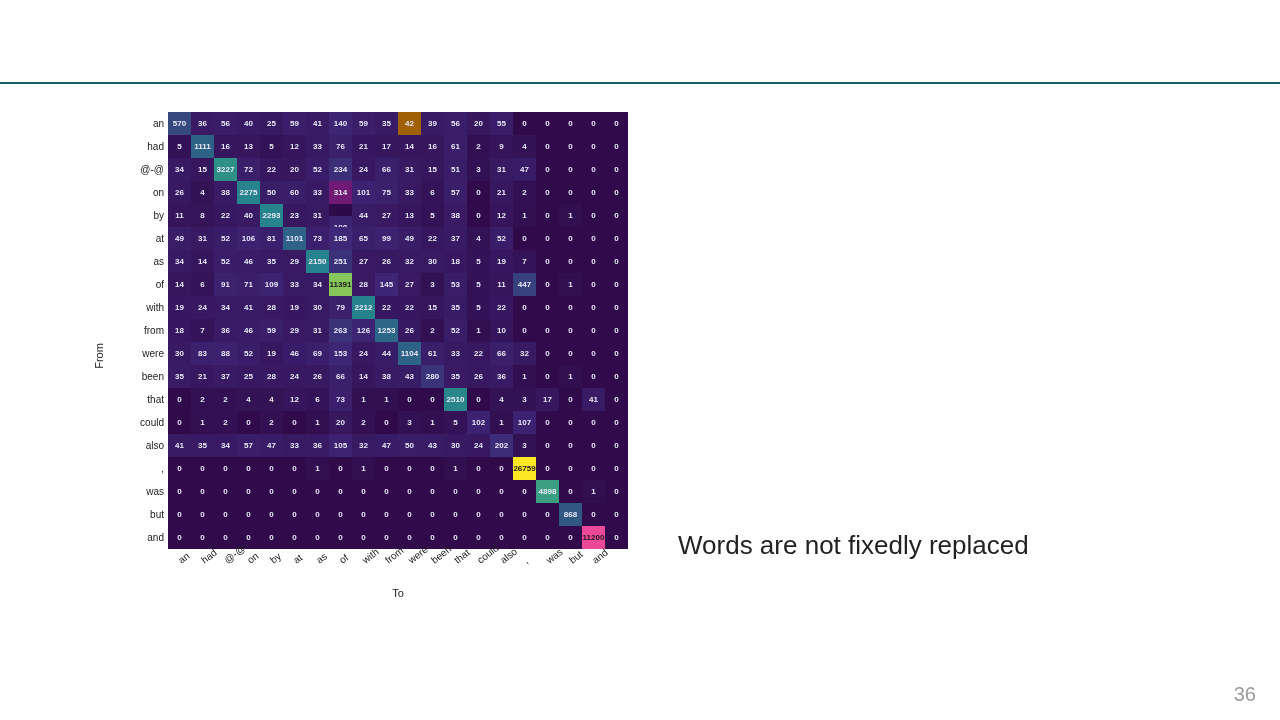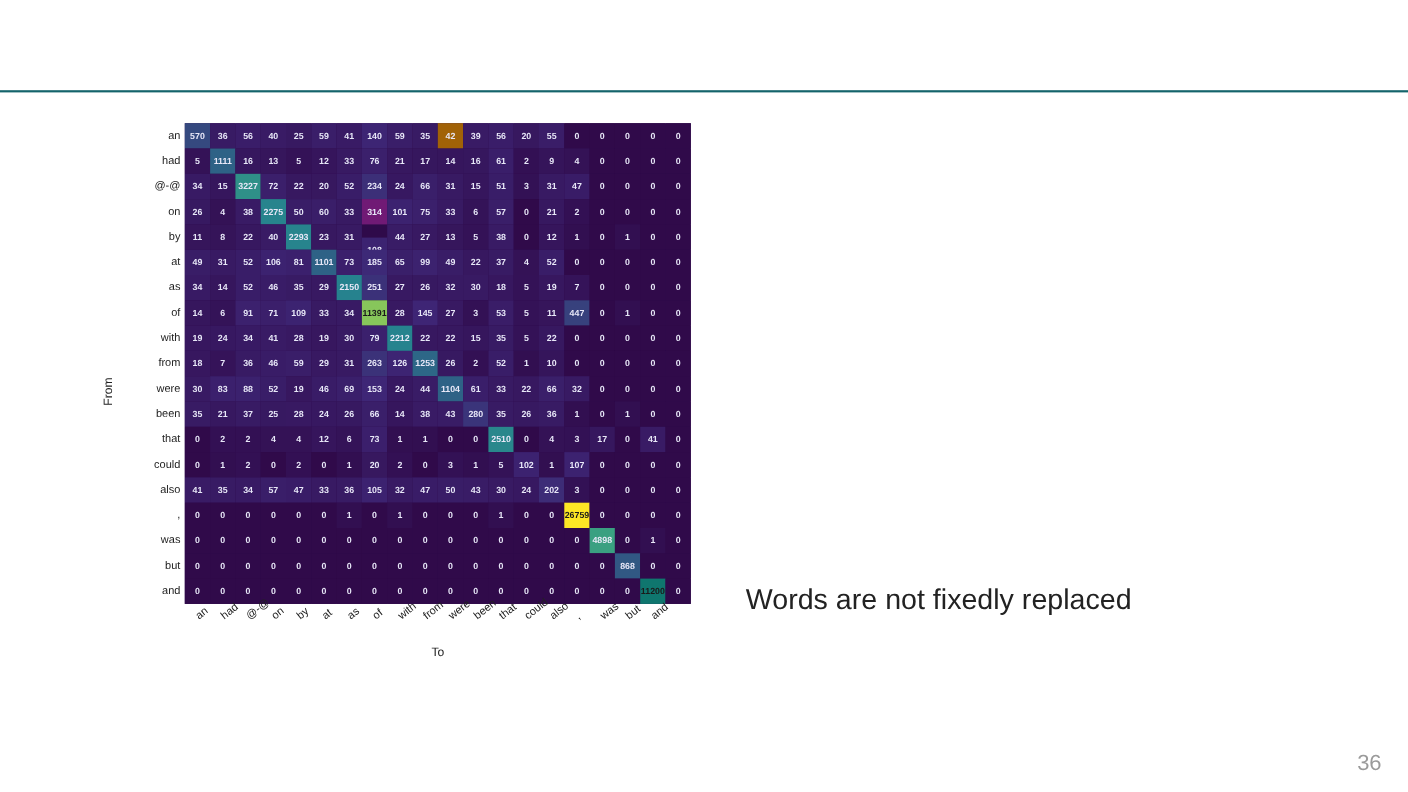--- a/index.html
+++ b/index.html
@@ -550,21 +550,21 @@
             <div class="cell" style="background: rgb(48, 10, 74); color: rgb(232, 232, 248);">0</div>
             <div class="cell" style="background: rgb(48, 10, 74); color: rgb(232, 232, 248);">0</div>
             <div class="cell" style="background: rgb(48, 10, 74); color: rgb(232, 232, 248);">0</div>
             <div class="cell" style="background: rgb(48, 10, 74); color: rgb(232, 232, 248);">0</div>
             <div class="cell" style="background: rgb(48, 10, 74); color: rgb(232, 232, 248);">0</div>
             <div class="cell" style="background: rgb(48, 10, 74); color: rgb(232, 232, 248);">0</div>
             <div class="cell" style="background: rgb(48, 10, 74); color: rgb(232, 232, 248);">0</div>
             <div class="cell" style="background: rgb(48, 10, 74); color: rgb(232, 232, 248);">0</div>
             <div class="cell" style="background: rgb(48, 10, 74); color: rgb(232, 232, 248);">0</div>
             <div class="cell" style="background: rgb(48, 10, 74); color: rgb(232, 232, 248);">0</div>
-            <div class="cell" style="background: #0f766e; color: rgb(26, 26, 26); text-align: right;">11200</div>
+            <div class="cell" style="background: #ec4899; color: rgb(26, 26, 26); text-align: right;">11200</div>
             <div class="cell" style="background: rgb(48, 10, 74); color: rgb(232, 232, 248);">0</div>
           </div>
       </div>
 
       <div class="col-labels" id="col-labels">
           <span>an</span>
           <span>had</span>
           <span>@-@</span>
           <span>on</span>
           <span>by</span>

